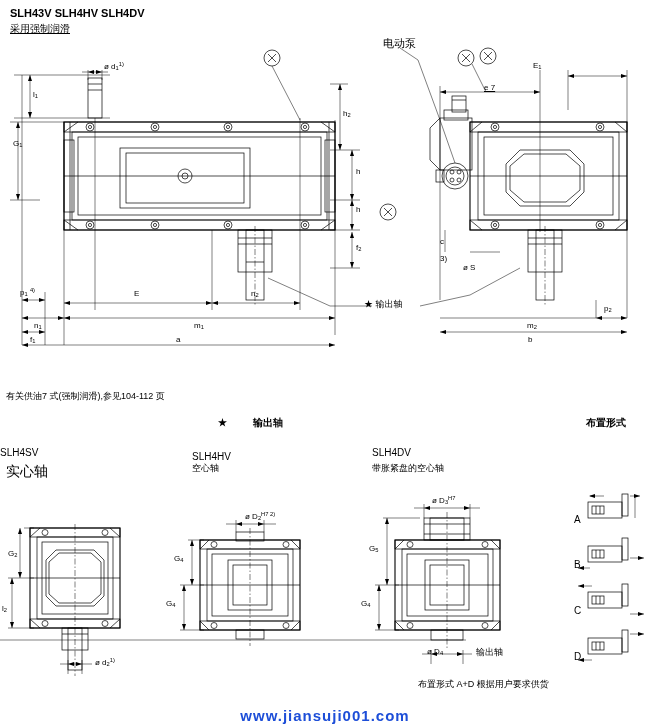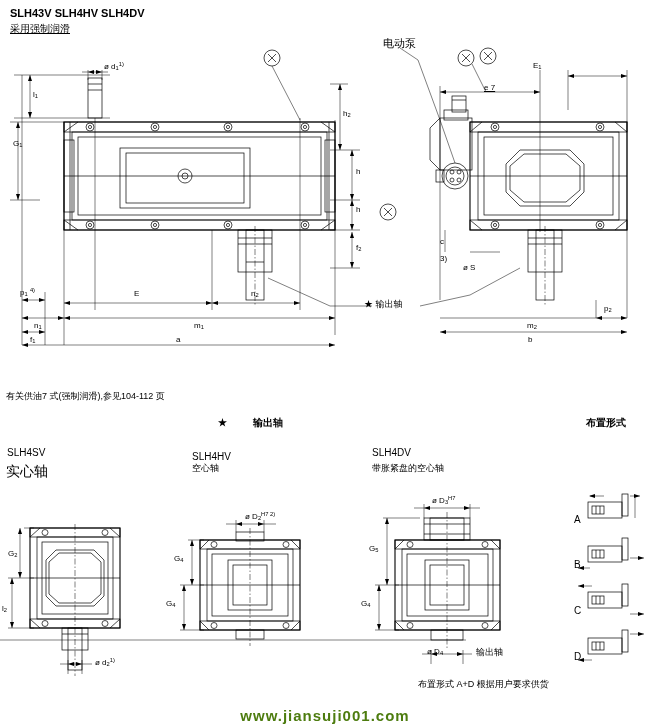--- a/index.html
+++ b/index.html
@@ -9,21 +9,21 @@
   .t.s8{font-size:8px;}
   .t.s10{font-size:10px;}
   .t.s11{font-size:11px;}
   .sub{font-size:0.72em;vertical-align:-0.25em;}
   .sup{font-size:0.72em;vertical-align:0.45em;}
   svg{position:absolute;left:0;top:0;}
   .ln{stroke:#000;fill:none;stroke-width:0.7;}
   .ln2{stroke:#000;fill:none;stroke-width:1.1;}
   .thin{stroke:#000;fill:none;stroke-width:0.5;}
   .dash{stroke:#000;fill:none;stroke-width:0.5;stroke-dasharray:6 2 1.5 2;}
-  .wm{position:absolute;left:0;right:0;bottom:4px;text-align:center;font-size:15px;font-weight:bold;color:#4d7c0f;letter-spacing:1px;font-family:"Liberation Sans",sans-serif;}
+  .wm{position:absolute;left:0;right:0;bottom:4px;text-align:center;font-size:15px;font-weight:bold;color:#1d4ed8;letter-spacing:1px;font-family:"Liberation Sans",sans-serif;}
 </style>
 </head>
 <body>
 
 <div class="t b s11" style="left:10px;top:8px;">SLH43V  SLH4HV  SLH4DV</div>
 <div class="t s10" style="left:10px;top:24px;text-decoration:underline;">采用强制润滑</div>
 
 <svg width="650" height="380" viewBox="0 0 650 380">
 
   <g class="thin">
@@ -331,21 +331,21 @@
 <div class="t s8" style="left:527px;top:322px;">m<span class="sub">2</span></div>
 <div class="t s8" style="left:528px;top:336px;">b</div>
 <div class="t s9" style="left:364px;top:300px;font-size:9px;">★ 输出轴</div>
 
 <div class="t s9" style="left:6px;top:392px;font-size:9px;">有关供油7 式(强制润滑),参见104-112 页</div>
 
 <div class="t b s10" style="left:218px;top:418px;">★</div>
 <div class="t b s10" style="left:253px;top:418px;">输出轴</div>
 <div class="t b s10" style="left:578px;top:418px;margin-left:8px;">布置形式</div>
 
-<div class="t s10" style="left:7px;top:448px;">SLH4SV</div>
+<div class="t s10" style="left:0;top:448px;">SLH4SV</div>
 <div class="t s9" style="left:6px;top:464px;font-size:14px;">实心轴</div>
 <div class="t s10" style="left:192px;top:452px;">SLH4HV</div>
 <div class="t s9" style="left:192px;top:464px;font-size:9px;">空心轴</div>
 <div class="t s10" style="left:372px;top:448px;">SLH4DV</div>
 <div class="t s9" style="left:372px;top:464px;font-size:9px;">带胀紧盘的空心轴</div>
 
 <svg width="650" height="240" viewBox="0 0 650 240" style="top:488px;">
 
   <g class="ln2">
     <path d="M30,40 L120,40 L120,140 L30,140 Z"></path>

